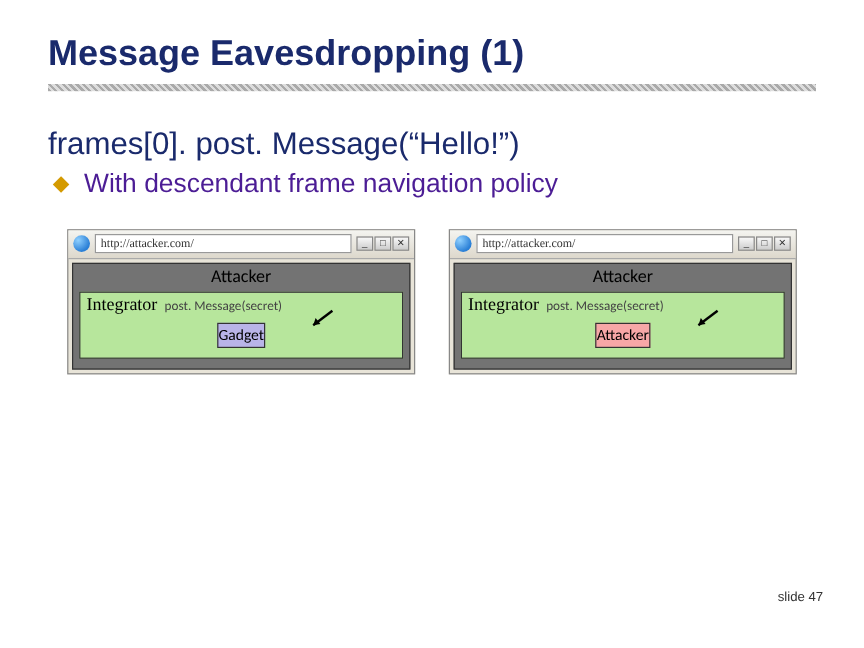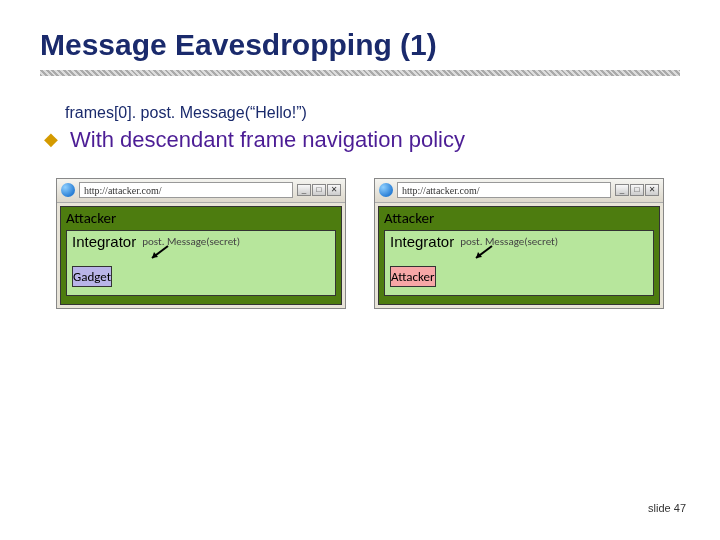--- a/index.html
+++ b/index.html
@@ -20,25 +20,24 @@
     font-weight: bold;
     font-family: Verdana, sans-serif;
     margin-bottom: 8px;
   }
   .title-rule {
     height: 6px;
     background: repeating-linear-gradient(45deg, #aaa 0 2px, #ddd 2px 4px);
     margin-bottom: 28px;
   }
   .code-line {
-    font-size: 16px;
+    font-size: 26px;
     color: #1a2a6c;
     font-family: Verdana, sans-serif;
     margin-bottom: 4px;
-    margin-left: 25px;
   }
   .bullets {
     list-style: none;
     margin-left: 4px;
   }
   .bullets li {
     font-size: 22px;
     color: #4c1d95;
     font-family: Verdana, sans-serif;
     line-height: 1.25;
@@ -101,72 +100,73 @@
     width: 14px; height: 12px;
     background: linear-gradient(#f8f8f8,#ccc);
     border: 1px solid #888;
     font-size: 8px;
     line-height: 10px;
     text-align: center;
     color: #333;
     font-family: Tahoma, sans-serif;
   }
   .attacker-pane {
-    background: #4d7c0f;
+    background: #737373;
     border: 1px solid #333;
     margin: 3px;
     padding: 2px 5px 8px 5px;
+    text-align: center;
   }
   .pane-label {
     font-family: "Segoe UI", Calibri, sans-serif;
     font-size: 15px;
     color: #000;
     margin-bottom: 3px;
   }
   .integrator-pane {
     background: #b7e69c;
     border: 1px solid #333;
     padding: 2px 5px 8px 5px;
     position: relative;
   }
   .integrator-row {
     display: flex;
     align-items: center;
     gap: 6px;
   }
   .integrator-label {
-    font-family: Liberation Sans, sans-serif;
+    font-family: Liberation Serif, serif;
     font-size: 15px;
     flex: 0 0 auto;
   }
   .post-msg {
     font-family: "Segoe UI", Calibri, sans-serif;
     font-size: 11px;
     color: #444;
   }
   .inner-box {
     border: 1px solid #333;
     padding: 2px 0;
     font-family: "Segoe UI", Calibri, sans-serif;
     font-size: 13px;
     display: inline-block;
-    margin-top: 16px;
+    margin-top: 6px;
     position: relative;
   }
   .gadget-box { background: #b9b4e8; }
   .attacker-box { background: #f7a7a7; }
   .arrow {
     position: absolute;
     width: 26px;
     height: 20px;
   }
   .arrow svg { width: 100%; height: 100%; }
   .slide-num {
     position: absolute;
-    bottom: 26px;
+    bottom: 36px;
     right: 34px;
     font-size: 11px;
     font-family: Arial, sans-serif;
     color: #333;
   }
 </style>
 </head>
 <body>
 
 <div class="slide">

